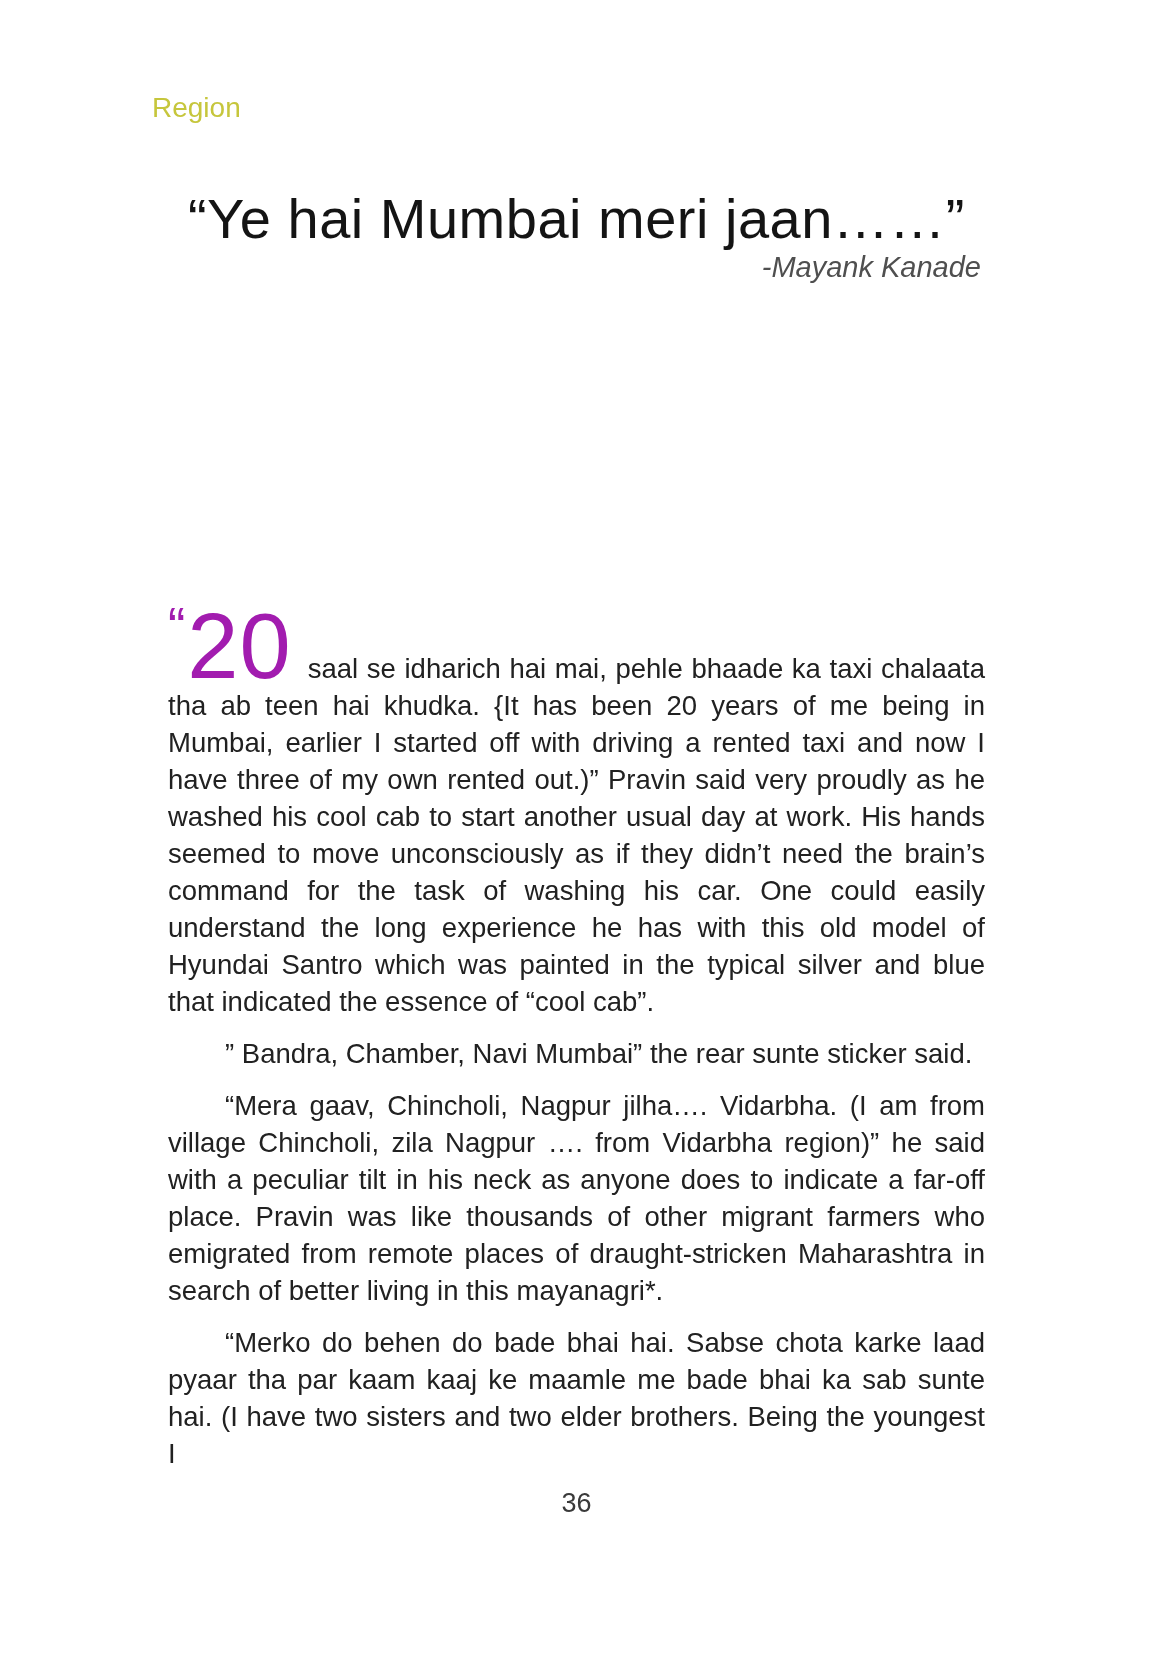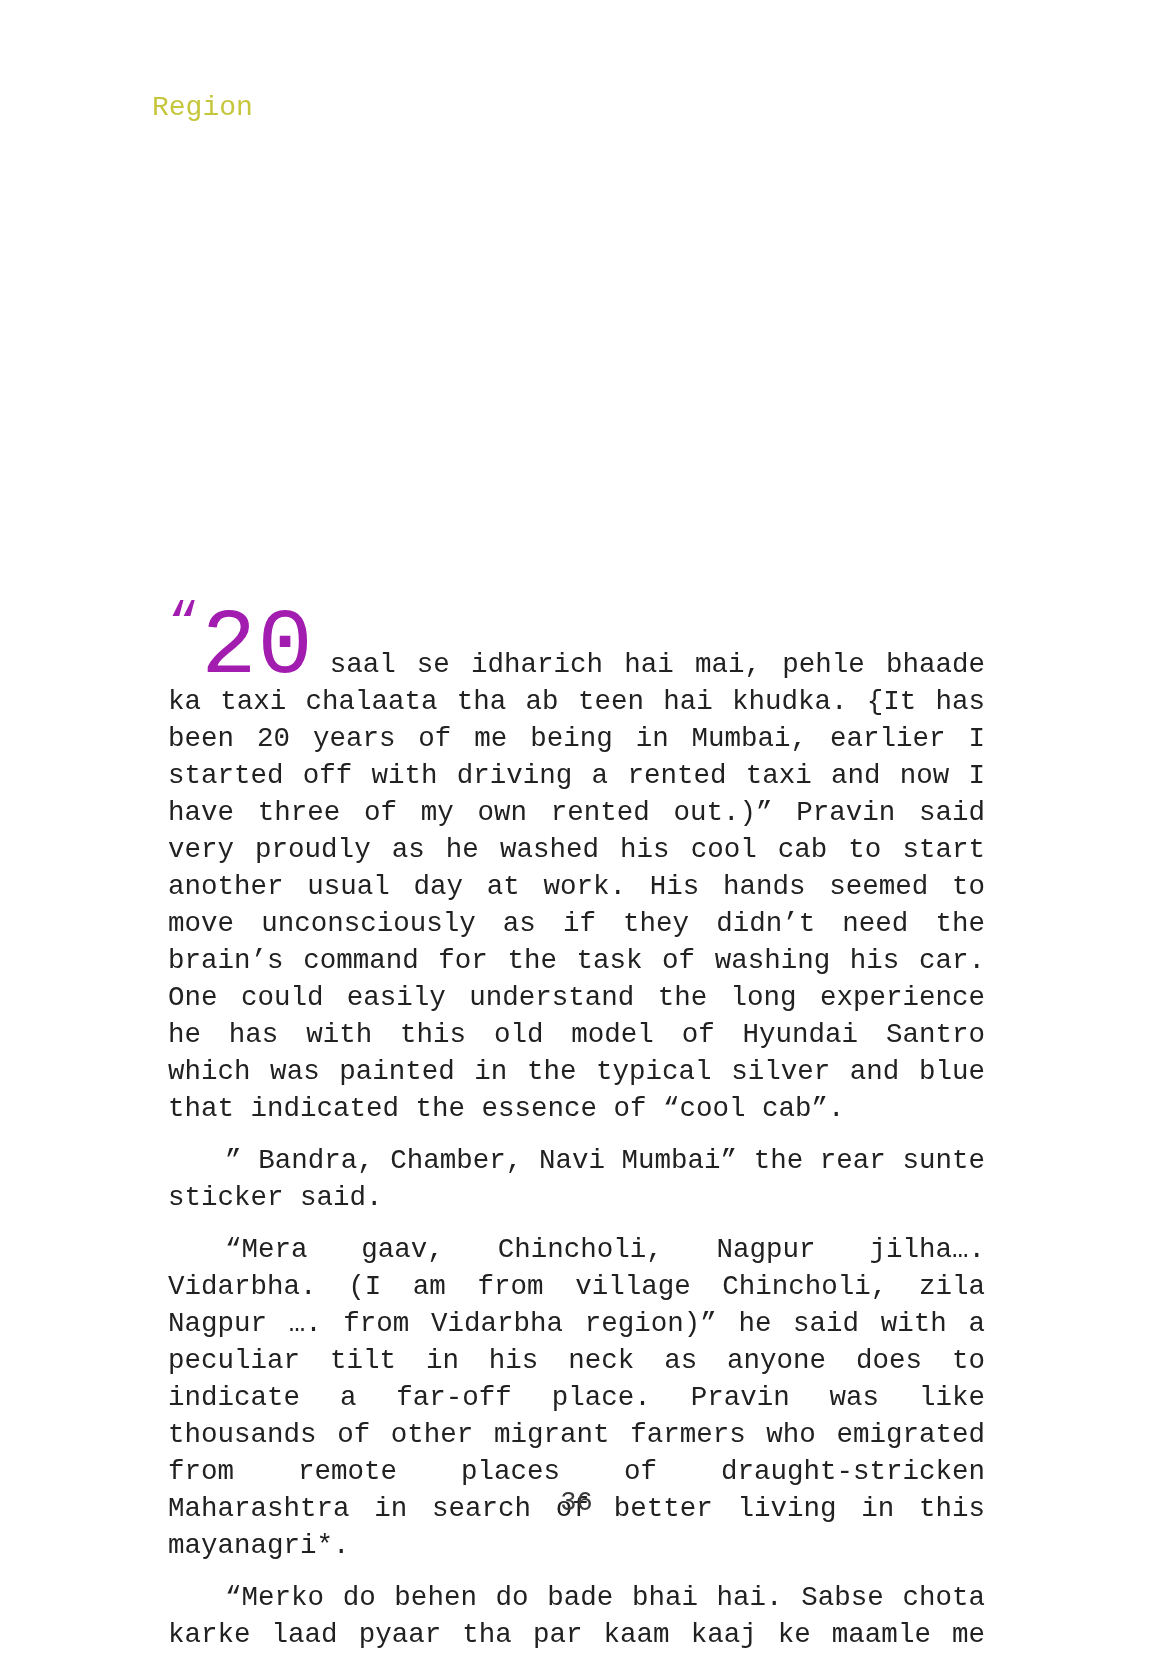--- a/index.html
+++ b/index.html
@@ -5,21 +5,21 @@
   html, body {
     margin: 0;
     padding: 0;
     background: #ffffff;
   }
   .page {
     position: relative;
     width: 1166px;
     height: 1652px;
     background: #ffffff;
-    font-family: Liberation Mono, monospace;
+    font-family: Liberation Sans, sans-serif;
     overflow: hidden;
   }
   .section-label {
     position: absolute;
     left: 152px;
     top: 93px;
     font-size: 28px;
     line-height: 1.1;
     color: #c6c63c;
   }
@@ -91,20 +91,24 @@
     color: #3a3a3a;
   }
 </style>
 </head>
 <body>
 
 <div class="page">
 
   <div class="section-label">Region</div>
 
+  <div class="header-block">
+    <h1 class="page-title">“Ye hai Mumbai meri jaan……”</h1>
+    <div class="attribution">-Mayank Kanade</div>
+  </div>
 
   <div class="body-block">
 
     <p class="para opening"><span class="raised-cap"><span class="cap-quote">“</span><span class="cap-num">20</span></span><span>saal se idharich hai mai, pehle bhaade ka taxi chalaata tha ab teen hai khudka. {It has been 20 years of me being in Mumbai, earlier I started off with driving a rented taxi and now I have three of my own rented out.)” Pravin said very proudly as he washed his cool cab to start another usual day at work. His hands seemed to move unconsciously as if they didn’t need the brain’s command for the task of washing his car. One could easily understand the long experience he has with this old model of Hyundai Santro which was painted in the typical silver and blue that indicated the essence of “cool cab”.</span></p>
 
     <p class="para indented">” Bandra, Chamber, Navi Mumbai” the rear sunte sticker said.</p>
 
     <p class="para indented">“Mera gaav, Chincholi, Nagpur jilha…. Vidarbha. (I am from village Chincholi, zila Nagpur …. from Vidarbha region)” he said with a peculiar tilt in his neck as anyone does to indicate a far-off place. Pravin was like thousands of other migrant farmers who emigrated from remote places of draught-stricken Maharashtra in search of better living in this mayanagri*.</p>
 
     <p class="para indented">“Merko do behen do bade bhai hai. Sabse chota karke laad pyaar tha par kaam kaaj ke maamle me bade bhai ka sab sunte hai. (I have two sisters and two elder brothers. Being the youngest I</p>

